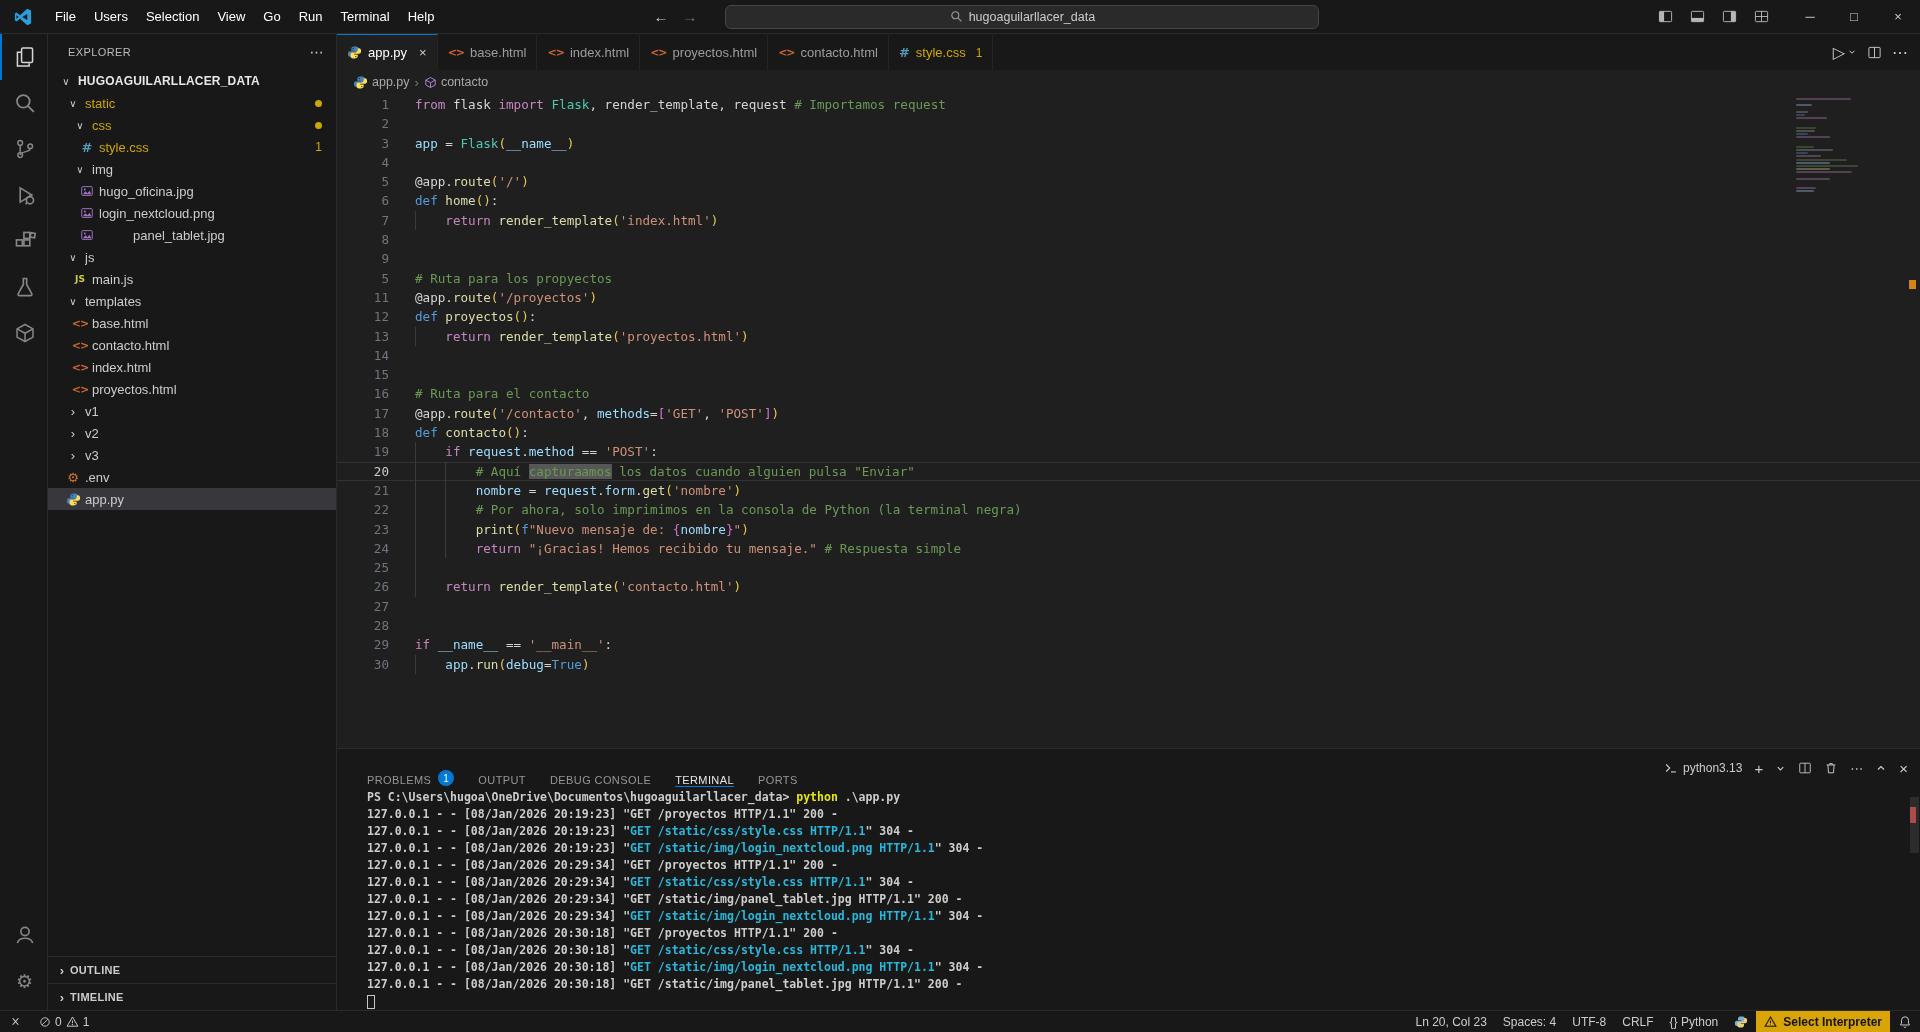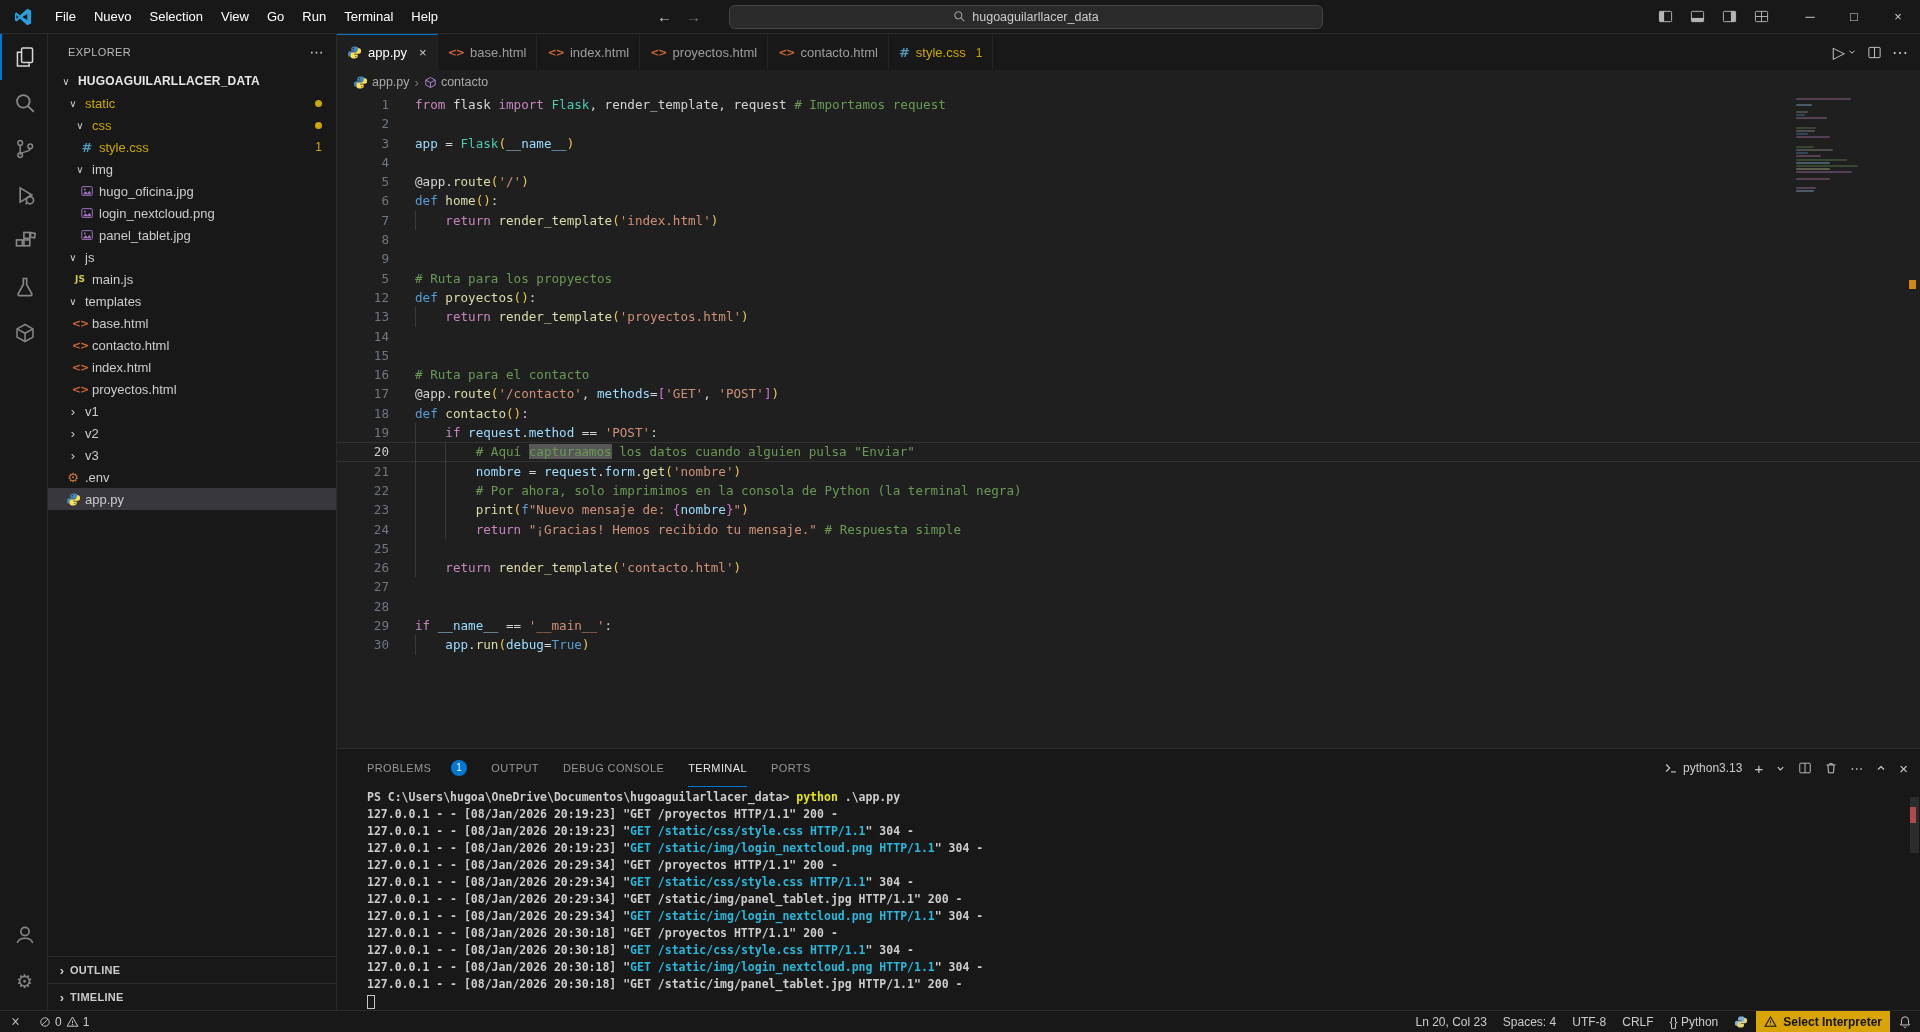--- a/index.html
+++ b/index.html
@@ -92,21 +92,21 @@
   .minimap { position:absolute; top:4px; right:16px; width:108px; }
   .mm-bar { height:2px; margin-bottom:1.2px; border-radius:1px; }
   .overview-ruler { position:absolute; top:0; right:0; width:14px; bottom:0; }
   .ov-mark { position:absolute; right:4px; top:186px; width:7px; height:9px; background:#d18616; }
 
   
   .panel { flex:0 0 262px; border-top:1px solid #2b2b2b; background:#181818;
     display:flex; flex-direction:column; position:relative; }
   .panel-header { height:38px; display:flex; align-items:center; padding:0 12px 0 30px; flex:0 0 38px;}
   .panel-tabs { display:flex; gap:24px; height:100%; }
-  .ptab { display:flex; align-items:center; gap:20px; font-size:11px; letter-spacing:.4px;
+  .ptab { display:flex; align-items:flex-end; gap:7px; font-size:11px; letter-spacing:.4px;
     color:#969696; border-bottom:1.5px solid transparent; cursor:pointer; }
   .ptab.active { color:#e7e7e7; border-bottom:1.5px solid #0078d4; }
   .pbadge { background:#0078d4; color:#fff; border-radius:50%; width:16px; height:16px;
     display:flex; align-items:center; justify-content:center; font-size:10px; }
   .panel-actions { margin-left:auto; display:flex; align-items:center; gap:12px; color:#cccccc; font-size:13px;}
   .term-profile { display:flex; align-items:center; gap:5px; font-size:12px; color:#cccccc; }
   .term { flex:1 1 auto; padding:2px 0 0 30px; font-family:"DejaVu Sans Mono", monospace;
     font-size:11.5px; line-height:17px; overflow:hidden; white-space:pre; }
   .term-line { height:17px; white-space:pre;font-weight:bold; }
   .tcur { display:inline-block; width:8px; height:14px; border:1px solid #c5c5c5; vertical-align:middle; }
@@ -130,21 +130,21 @@
 <div class="app">
 
   <div class="titlebar">
     <div class="tb-logo">
       <svg width="18" height="18" viewBox="0 0 16 16">
           <path fill="#2c9ddb" d="M11.8.6 5.3 6.5 2.2 4.1.8 4.8v6.4l1.4.7 3.1-2.4 6.5 5.9 3.4-1.6V2.2L11.8.6zM2.2 9.7V6.3L3.9 8 2.2 9.7zm9.6.9L7.4 8l4.4-2.6v5.2z"></path>
         </svg>
     </div>
     <div class="menus" id="menus">
         <div class="menu-item">File</div>
-        <div class="menu-item">Nuevo</div>
+        <div class="menu-item">Users</div>
         <div class="menu-item">Selection</div>
         <div class="menu-item">View</div>
         <div class="menu-item">Go</div>
         <div class="menu-item">Run</div>
         <div class="menu-item">Terminal</div>
         <div class="menu-item">Help</div>
       </div>
     <div class="nav-arrows">
       <span>←</span>
       <span class="dim">→</span>
@@ -342,21 +342,21 @@
             <span class="fic">
               <svg width="14" height="14" viewBox="0 0 16 16">
                 <rect x="2" y="3" width="12" height="10" rx="1" fill="none" stroke="#a074c4" stroke-width="1.1"></rect>
                 <circle cx="5.5" cy="6.3" r="1.1" fill="#a074c4"></circle>
                 <path d="M3.2 11.8 6.3 8.4l2.2 2.1 2.4-2.9 2 4.2z" fill="#a074c4"></path>
               </svg>
             </span>
             <span class="lbl">login_nextcloud.png</span>
             <span class="spacer"></span>
           </div>
-          <div class="trow" style="padding-left: 31px;">
+          <div class="trow" style="padding-left: 31px; gap: 34px;">
             <span class="fic">
               <svg width="14" height="14" viewBox="0 0 16 16">
                 <rect x="2" y="3" width="12" height="10" rx="1" fill="none" stroke="#a074c4" stroke-width="1.1"></rect>
                 <circle cx="5.5" cy="6.3" r="1.1" fill="#a074c4"></circle>
                 <path d="M3.2 11.8 6.3 8.4l2.2 2.1 2.4-2.9 2 4.2z" fill="#a074c4"></path>
               </svg>
             </span>
             <span class="lbl">panel_tablet.jpg</span>
             <span class="spacer"></span>
           </div>
@@ -537,20 +537,21 @@
             <div class="code-line"><span class="ln">1</span><span class="line-text"><span class="tok k">from</span><span class="tok d"> flask </span><span class="tok k">import</span><span class="tok d"> </span><span class="tok t">Flask</span><span class="tok d">, render_template, request </span><span class="tok c"># Importamos request</span></span></div>
             <div class="code-line"><span class="ln">2</span><span class="line-text"></span></div>
             <div class="code-line"><span class="ln">3</span><span class="line-text"><span class="tok v">app</span><span class="tok d"> = </span><span class="tok t">Flask</span><span class="tok g">(</span><span class="tok v">__name__</span><span class="tok g">)</span></span></div>
             <div class="code-line"><span class="ln">4</span><span class="line-text"></span></div>
             <div class="code-line"><span class="ln">5</span><span class="line-text"><span class="tok d">@app.</span><span class="tok f">route</span><span class="tok g">(</span><span class="tok s">'/'</span><span class="tok g">)</span></span></div>
             <div class="code-line"><span class="ln">6</span><span class="line-text"><span class="tok b">def</span><span class="tok d"> </span><span class="tok f">home</span><span class="tok g">()</span><span class="tok d">:</span></span></div>
             <div class="code-line"><div class="guide" style="left: 78px;"></div><span class="ln">7</span><span class="line-text"><span class="tok d">    </span><span class="tok k">return</span><span class="tok d"> </span><span class="tok f">render_template</span><span class="tok g">(</span><span class="tok s">'index.html'</span><span class="tok g">)</span></span></div>
             <div class="code-line"><span class="ln">8</span><span class="line-text"></span></div>
             <div class="code-line"><span class="ln">9</span><span class="line-text"></span></div>
             <div class="code-line"><span class="ln">5</span><span class="line-text"><span class="tok c"># Ruta para los propyectos</span></span></div>
+            <div class="code-line"><span class="ln">11</span><span class="line-text"><span class="tok d">@app.</span><span class="tok f">route</span><span class="tok g">(</span><span class="tok s">'/proyectos'</span><span class="tok g">)</span></span></div>
             <div class="code-line"><span class="ln">12</span><span class="line-text"><span class="tok b">def</span><span class="tok d"> </span><span class="tok f">proyectos</span><span class="tok g">()</span><span class="tok d">:</span></span></div>
             <div class="code-line"><div class="guide" style="left: 78px;"></div><span class="ln">13</span><span class="line-text"><span class="tok d">    </span><span class="tok k">return</span><span class="tok d"> </span><span class="tok f">render_template</span><span class="tok g">(</span><span class="tok s">'proyectos.html'</span><span class="tok g">)</span></span></div>
             <div class="code-line"><span class="ln">14</span><span class="line-text"></span></div>
             <div class="code-line"><span class="ln">15</span><span class="line-text"></span></div>
             <div class="code-line"><span class="ln">16</span><span class="line-text"><span class="tok c"># Ruta para el contacto</span></span></div>
             <div class="code-line"><span class="ln">17</span><span class="line-text"><span class="tok d">@app.</span><span class="tok f">route</span><span class="tok g">(</span><span class="tok s">'/contacto'</span><span class="tok d">, </span><span class="tok v">methods</span><span class="tok d">=</span><span class="tok o">[</span><span class="tok s">'GET'</span><span class="tok d">, </span><span class="tok s">'POST'</span><span class="tok o">]</span><span class="tok g">)</span></span></div>
             <div class="code-line"><span class="ln">18</span><span class="line-text"><span class="tok b">def</span><span class="tok d"> </span><span class="tok f">contacto</span><span class="tok g">()</span><span class="tok d">:</span></span></div>
             <div class="code-line"><div class="guide" style="left: 78px;"></div><span class="ln">19</span><span class="line-text"><span class="tok d">    </span><span class="tok k">if</span><span class="tok d"> </span><span class="tok v">request</span><span class="tok d">.</span><span class="tok v">method</span><span class="tok d"> == </span><span class="tok s">'POST'</span><span class="tok d">:</span></span></div>
             <div class="code-line cur-line"><div class="guide" style="left: 78px;"></div><div class="guide" style="left: 108.34px;"></div><span class="ln">20</span><span class="line-text"><span class="tok d">        </span><span class="tok c"># Aquí </span><span class="tok c sel">captura</span><span class="cur"></span><span class="tok c sel">amos</span><span class="tok c"> los datos cuando alguien pulsa "Enviar"</span></span></div>
             <div class="code-line"><div class="guide" style="left: 78px;"></div><div class="guide" style="left: 108.34px;"></div><span class="ln">21</span><span class="line-text"><span class="tok d">        </span><span class="tok v">nombre</span><span class="tok d"> = </span><span class="tok v">request</span><span class="tok d">.</span><span class="tok v">form</span><span class="tok d">.</span><span class="tok f">get</span><span class="tok g">(</span><span class="tok s">'nombre'</span><span class="tok g">)</span></span></div>

